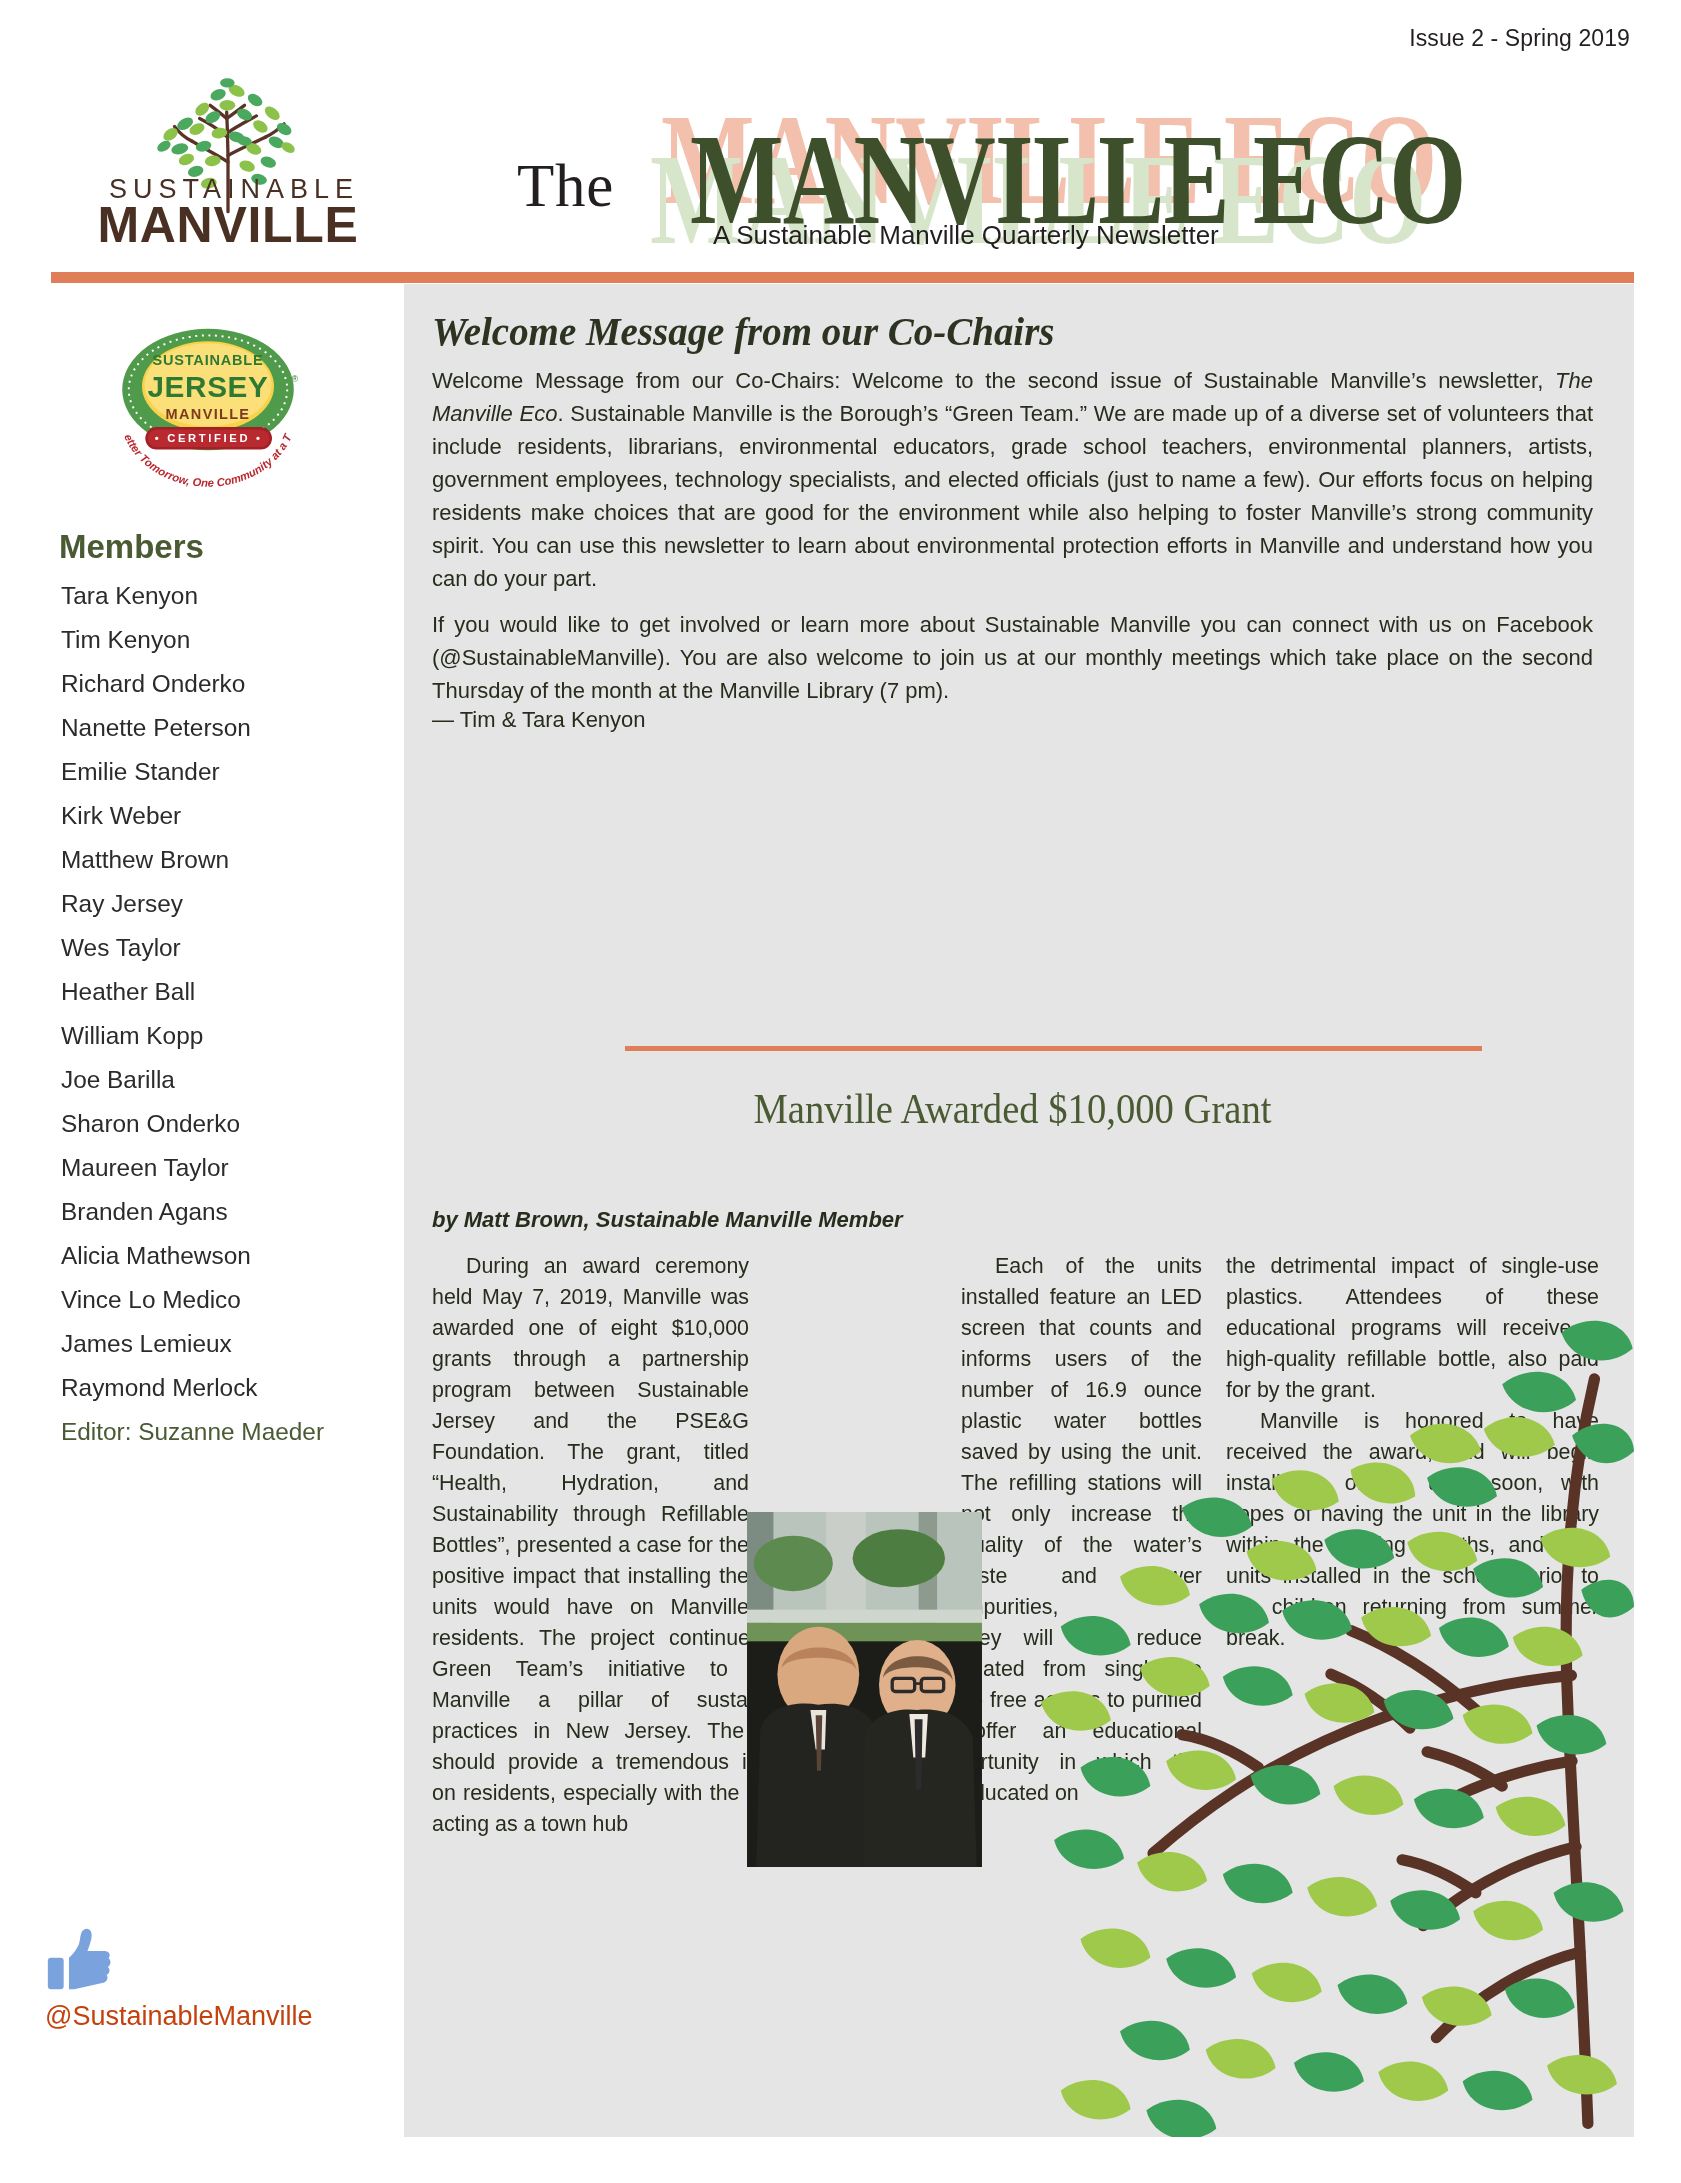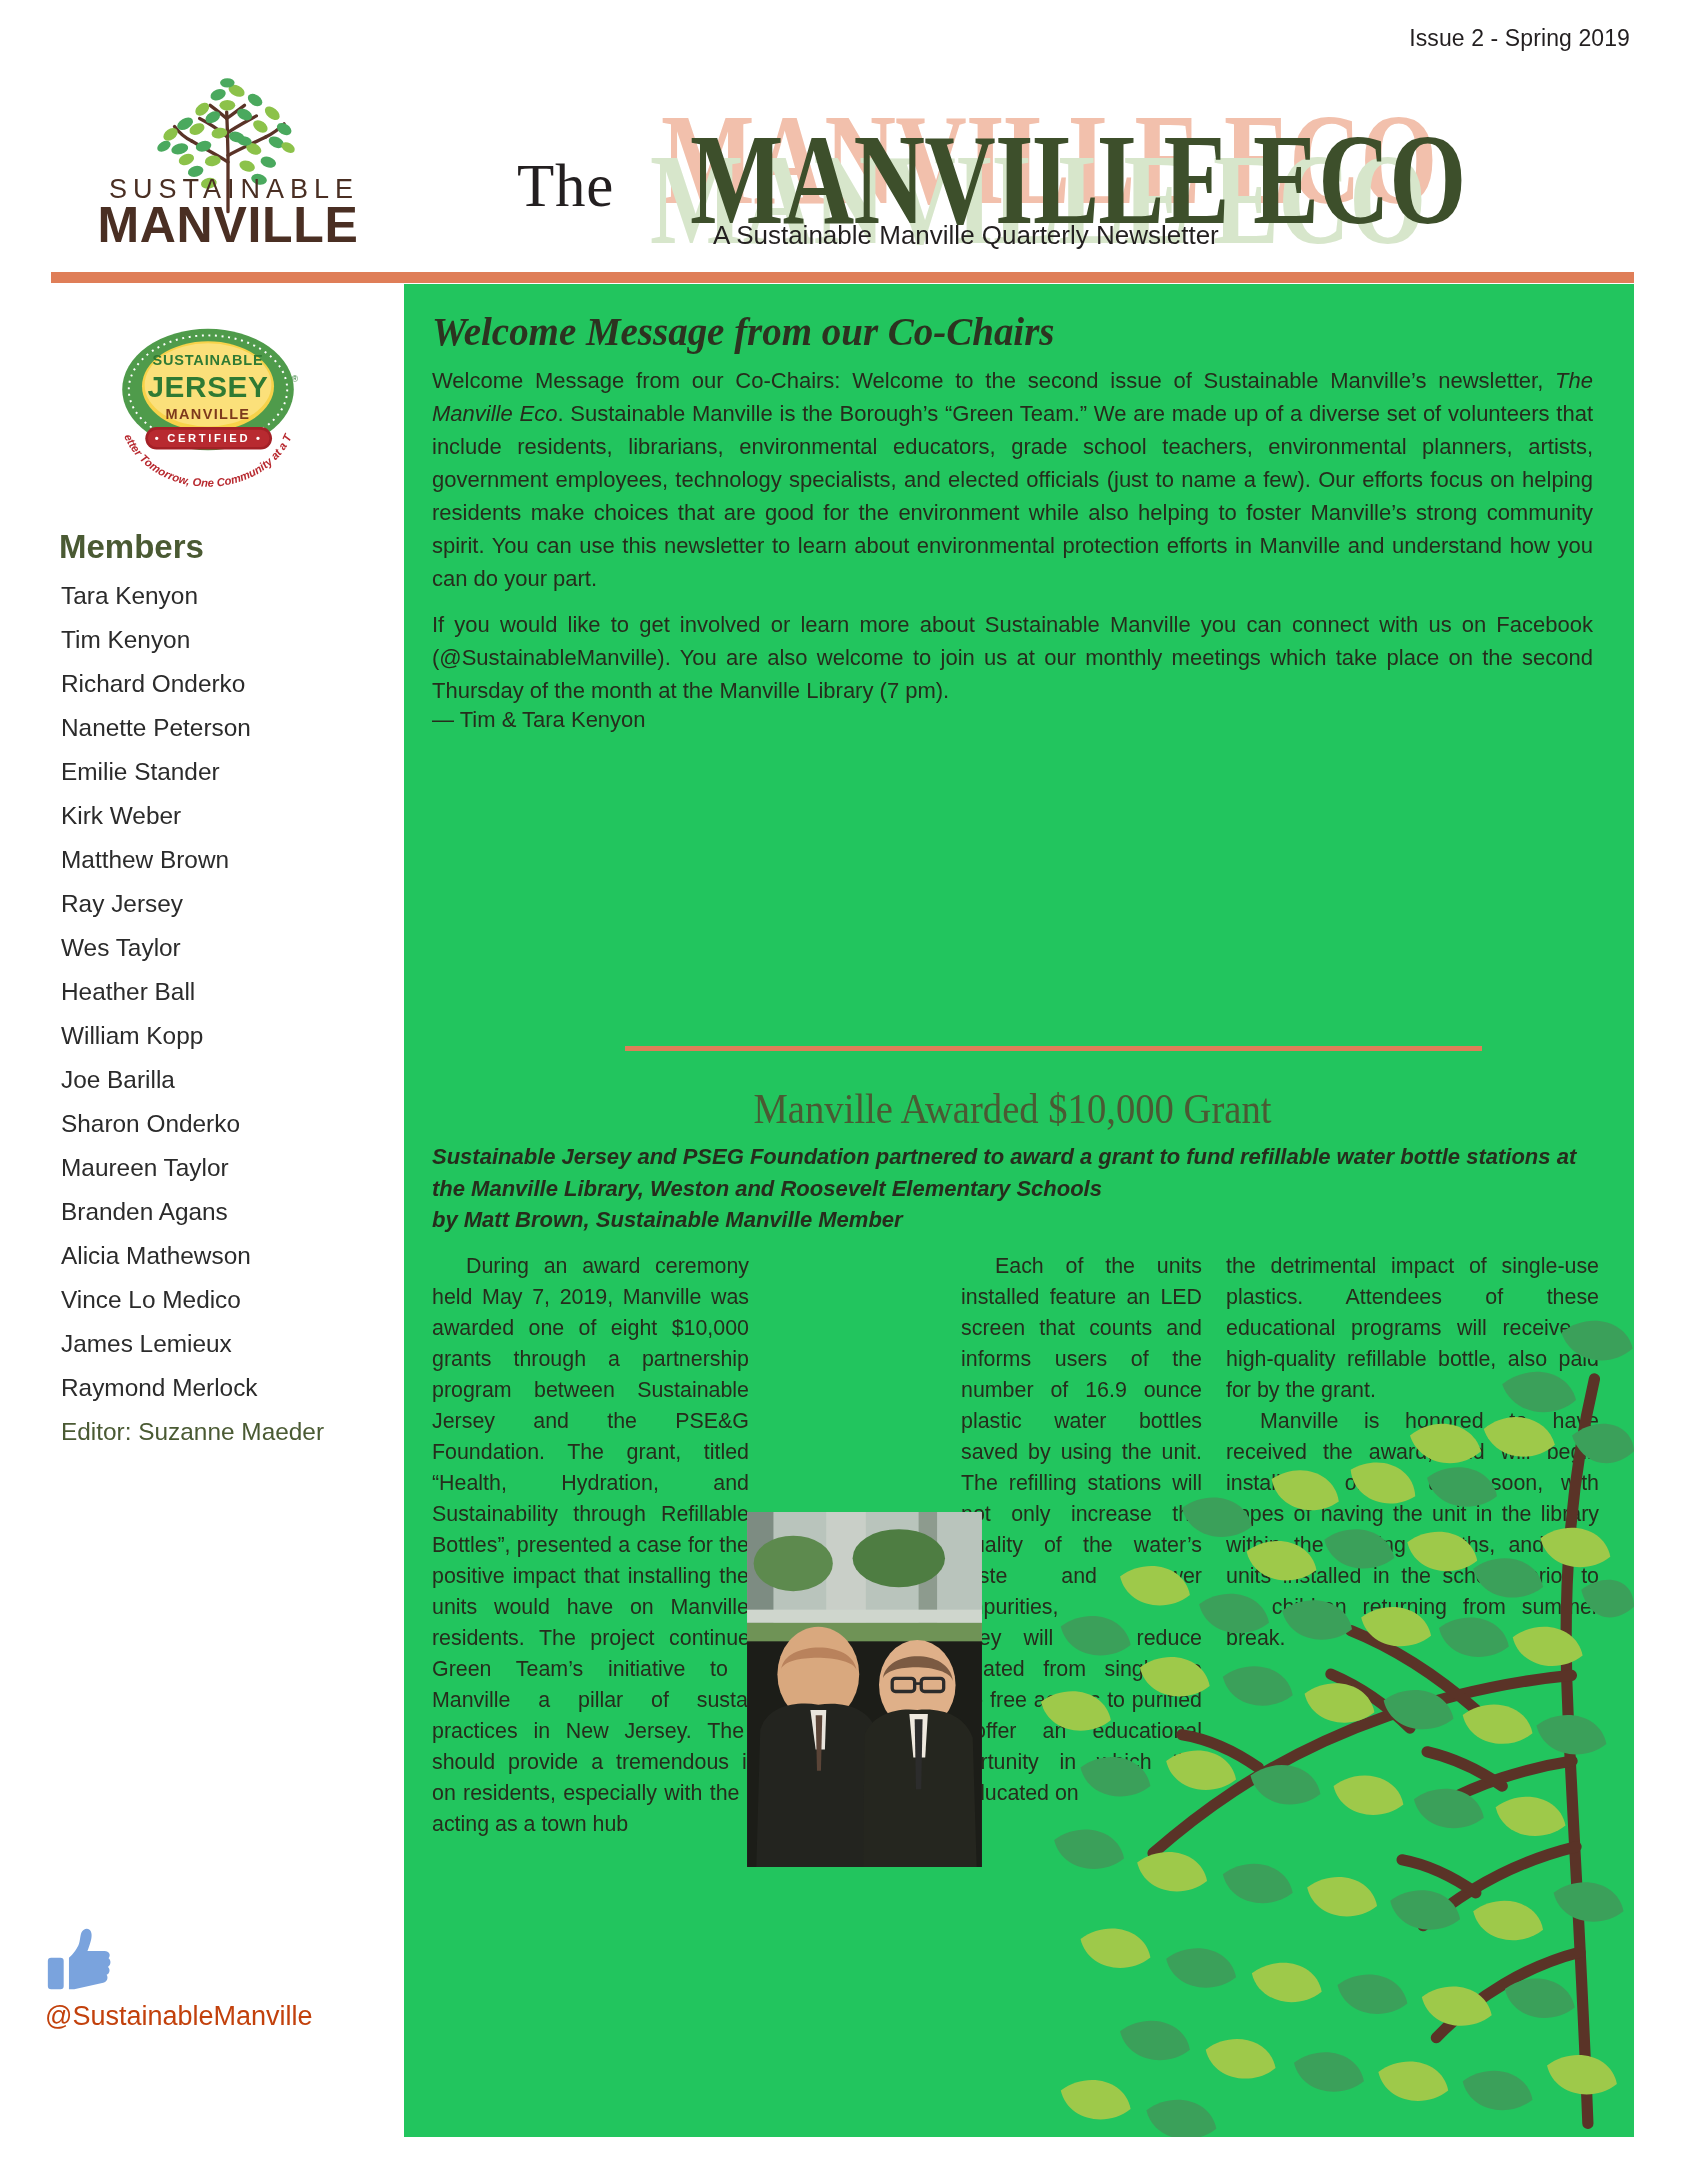--- a/index.html
+++ b/index.html
@@ -64,21 +64,21 @@
 
   .orange-bar{
     position:absolute;left:51px;top:272px;width:1583px;height:11.2px;
     background:#df7e58;
   }
 
   
   .green-panel{
     position:absolute;left:404px;top:284px;
     width:1230px;height:1853px;
-    background:#22c55e;
+    background:#e5e5e5;
     overflow:hidden;
   }
 
   
   .sidebar{position:absolute;left:0;top:284px;width:404px;height:1853px;}
   .seal{position:absolute;left:99px;top:23px;}
   .members-title{
     position:absolute;left:59px;top:244px;
     font-size:33px;font-weight:bold;color:#4a5a33;
   }
@@ -305,21 +305,20 @@
     <div class="welcome-body">
       <p><span>Welcome Message from our Co-Chairs: Welcome to the second issue of Sustainable Manville’s newsletter, </span><i>The Manville Eco</i><span>. Sustainable Manville is the Borough’s “Green Team.” We are made up of a diverse set of volunteers that include residents, librarians, environmental educators, grade school teachers, environmental planners, artists, government employees, technology specialists, and elected officials (just to name a few). Our efforts focus on helping residents make choices that are good for the environment while also helping to foster Manville’s strong community spirit. You can use this newsletter to learn about environmental protection efforts in Manville and understand how you can do your part.</span></p>
       <p>If you would like to get involved or learn more about Sustainable Manville you can connect with us on Facebook (@SustainableManville).  You are also welcome to join us at our monthly meetings which take place on the second Thursday of the month at the Manville Library (7 pm).</p>
     </div>
 
     <div class="sig">— Tim &amp; Tara Kenyon</div>
 
     <div class="rule2"></div>
 
     <div class="grant-h">Manville Awarded $10,000 Grant</div>
-    <div class="grant-deck">Sustainable Jersey and PSEG Foundation partnered to award a grant to fund refillable water bottle stations at the Manville Library, Weston and Roosevelt Elementary Schools</div>
     <div class="grant-byline">by Matt Brown, Sustainable Manville Member</div>
 
     <div class="cols">
       <div class="col" id="col1">
         <div class="float-ph-l"></div>
         <p class="indent">During an award ceremony held May 7, 2019, Manville was awarded one of eight $10,000 grants through a partnership program between Sustainable Jersey and the PSE&amp;G Foundation. The grant, titled “Health, Hydration, and Sustainability through Refillable Bottles”, presented a case for the positive impact that installing the units would have on Manville residents. The project continues the Green Team’s initiative to make Manville a pillar of sustainable practices in New Jersey. The units should provide a tremendous impact on residents, especially with the library acting as a town hub</p>
       </div>
 
       <div class="col" id="col2">
         <div class="float-ph-r"></div>

